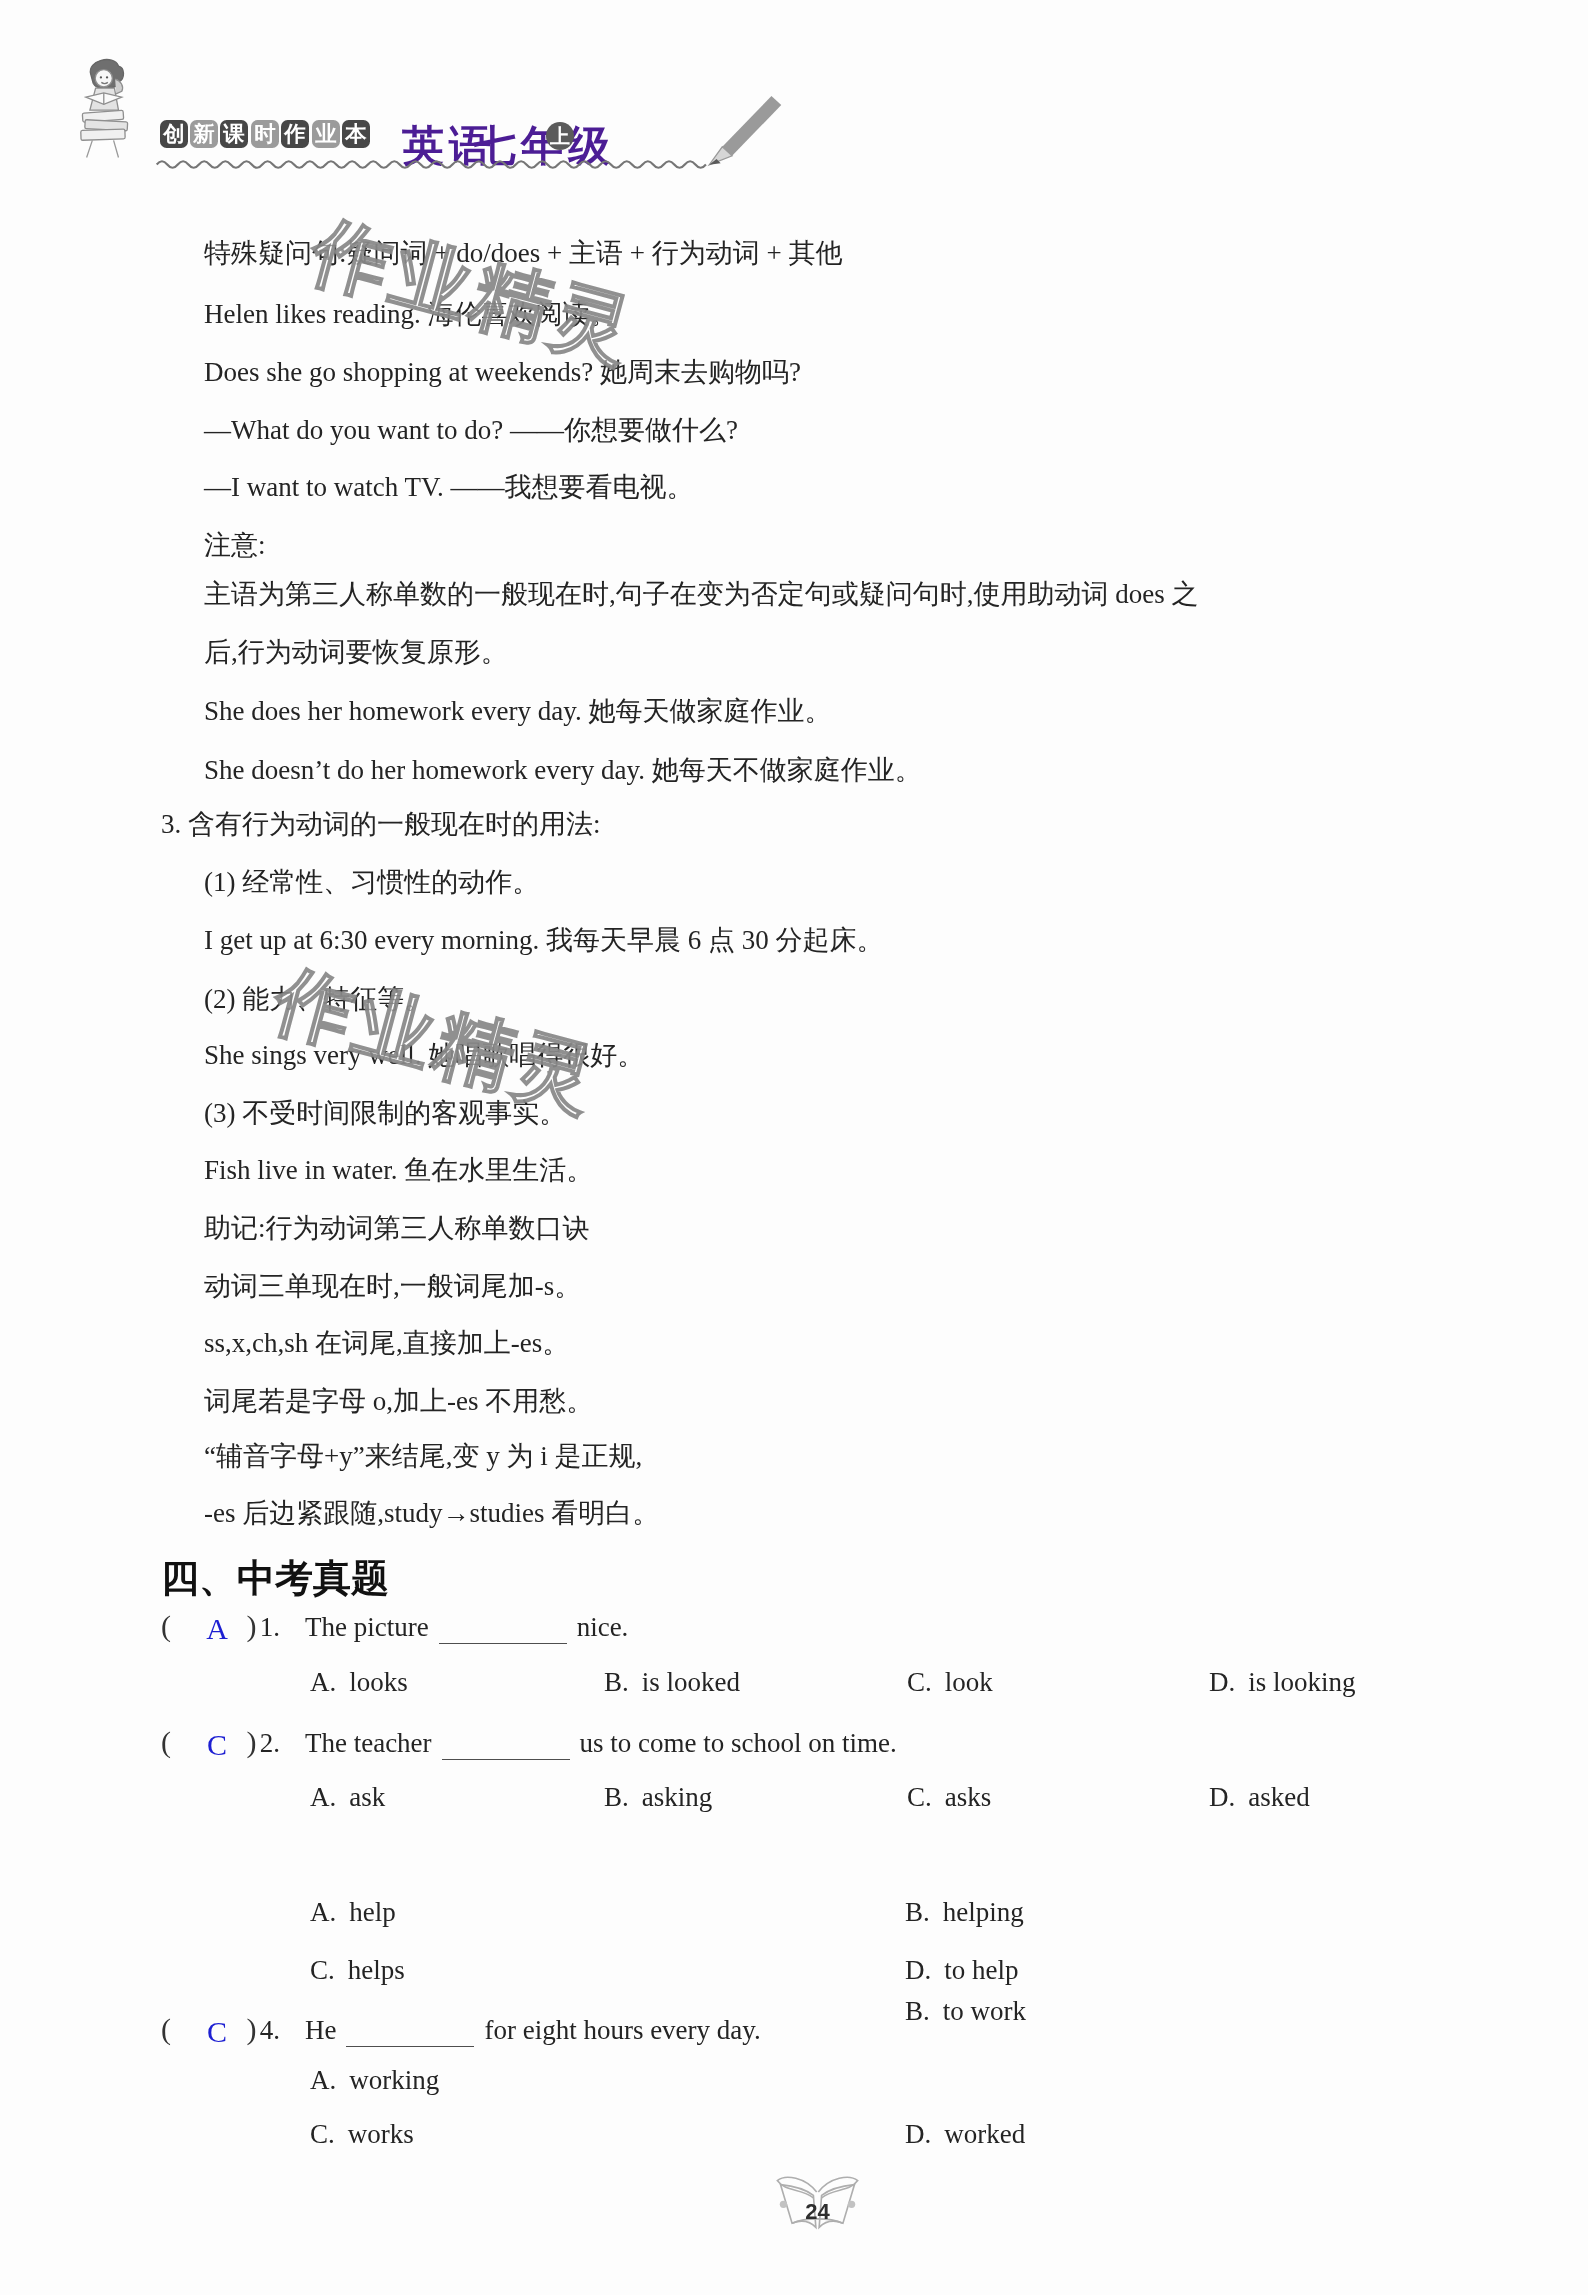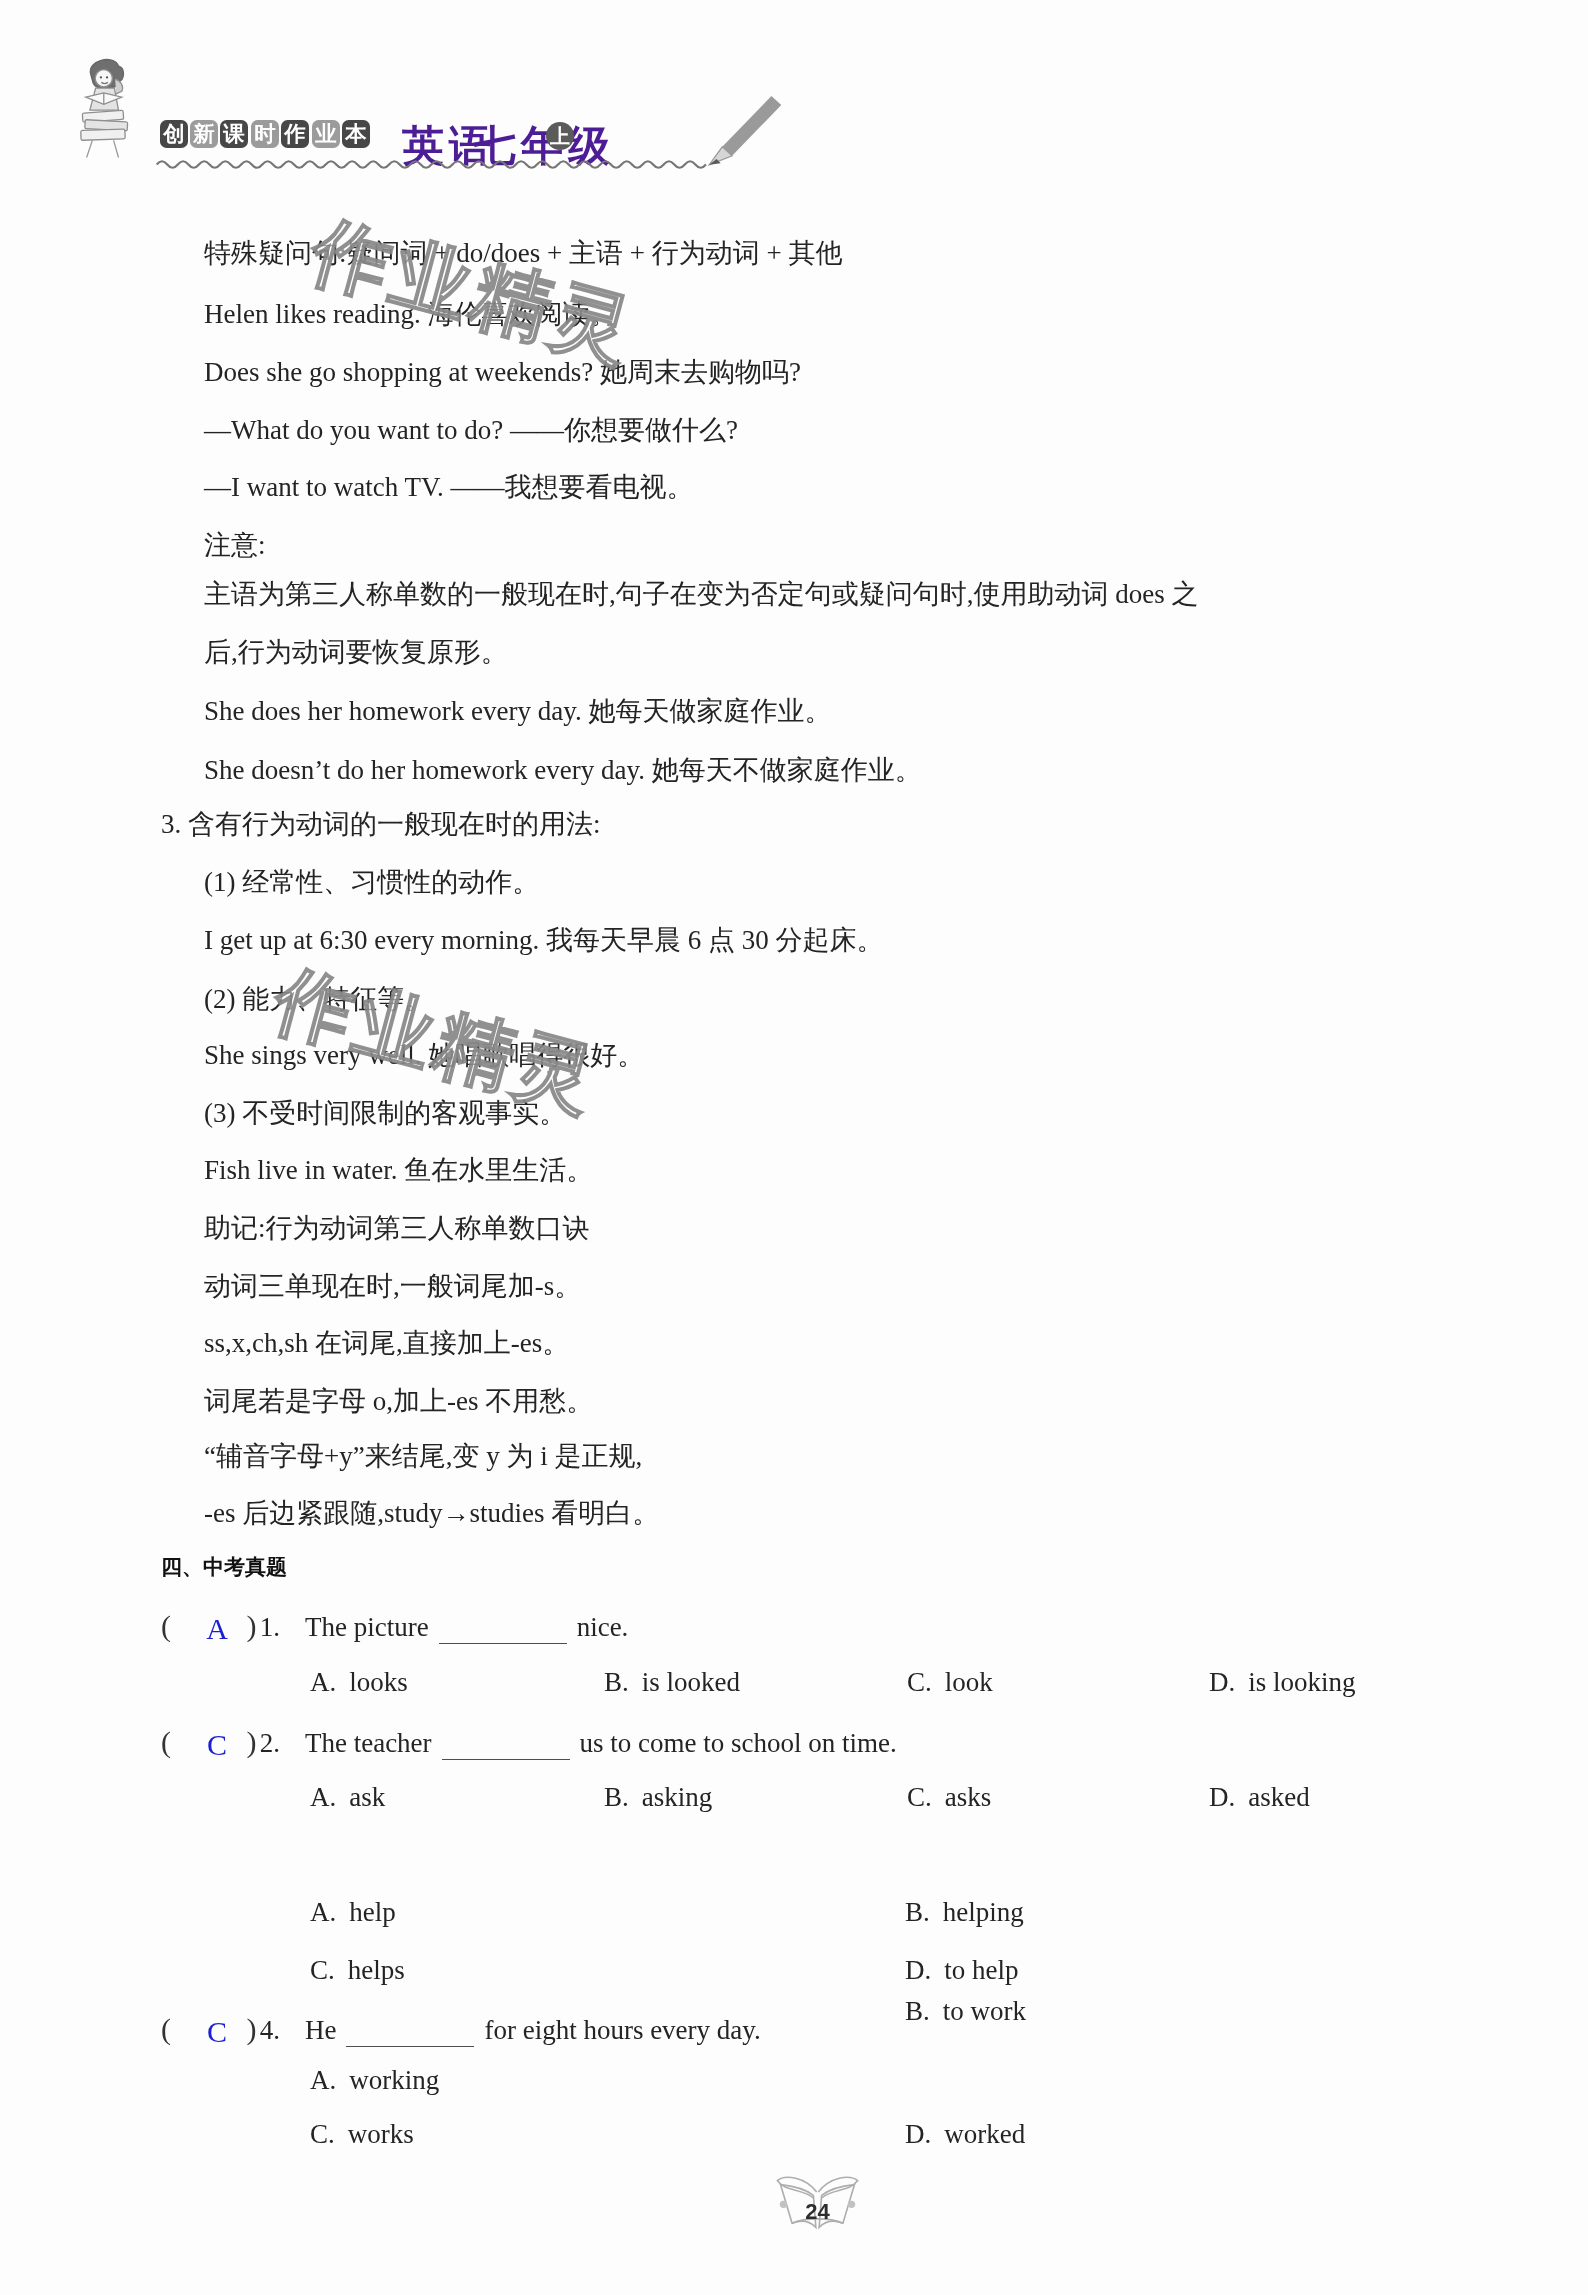--- a/index.html
+++ b/index.html
@@ -38,21 +38,21 @@
   
   .line{
     position:absolute;left:204px;
     font-size:27px;line-height:1.2;
     white-space:nowrap;color:#242424;
   }
   .flush{left:161px;}
   .heading{
     position:absolute;left:161px;
     font-family:"Liberation Sans","DejaVu Sans",sans-serif;
-    font-weight:bold;font-size:21px;color:#111;
+    font-weight:bold;font-size:38px;color:#111;
     white-space:nowrap;
   }
   
   .watermark{
     position:absolute;z-index:6;
     font-size:78px;font-weight:bold;letter-spacing:5px;
     color:rgba(255,255,255,0.55);
     -webkit-text-stroke:1.6px rgba(125,125,125,0.85);
     transform:rotate(15deg);transform-origin:left top;
     white-space:nowrap;pointer-events:none;

